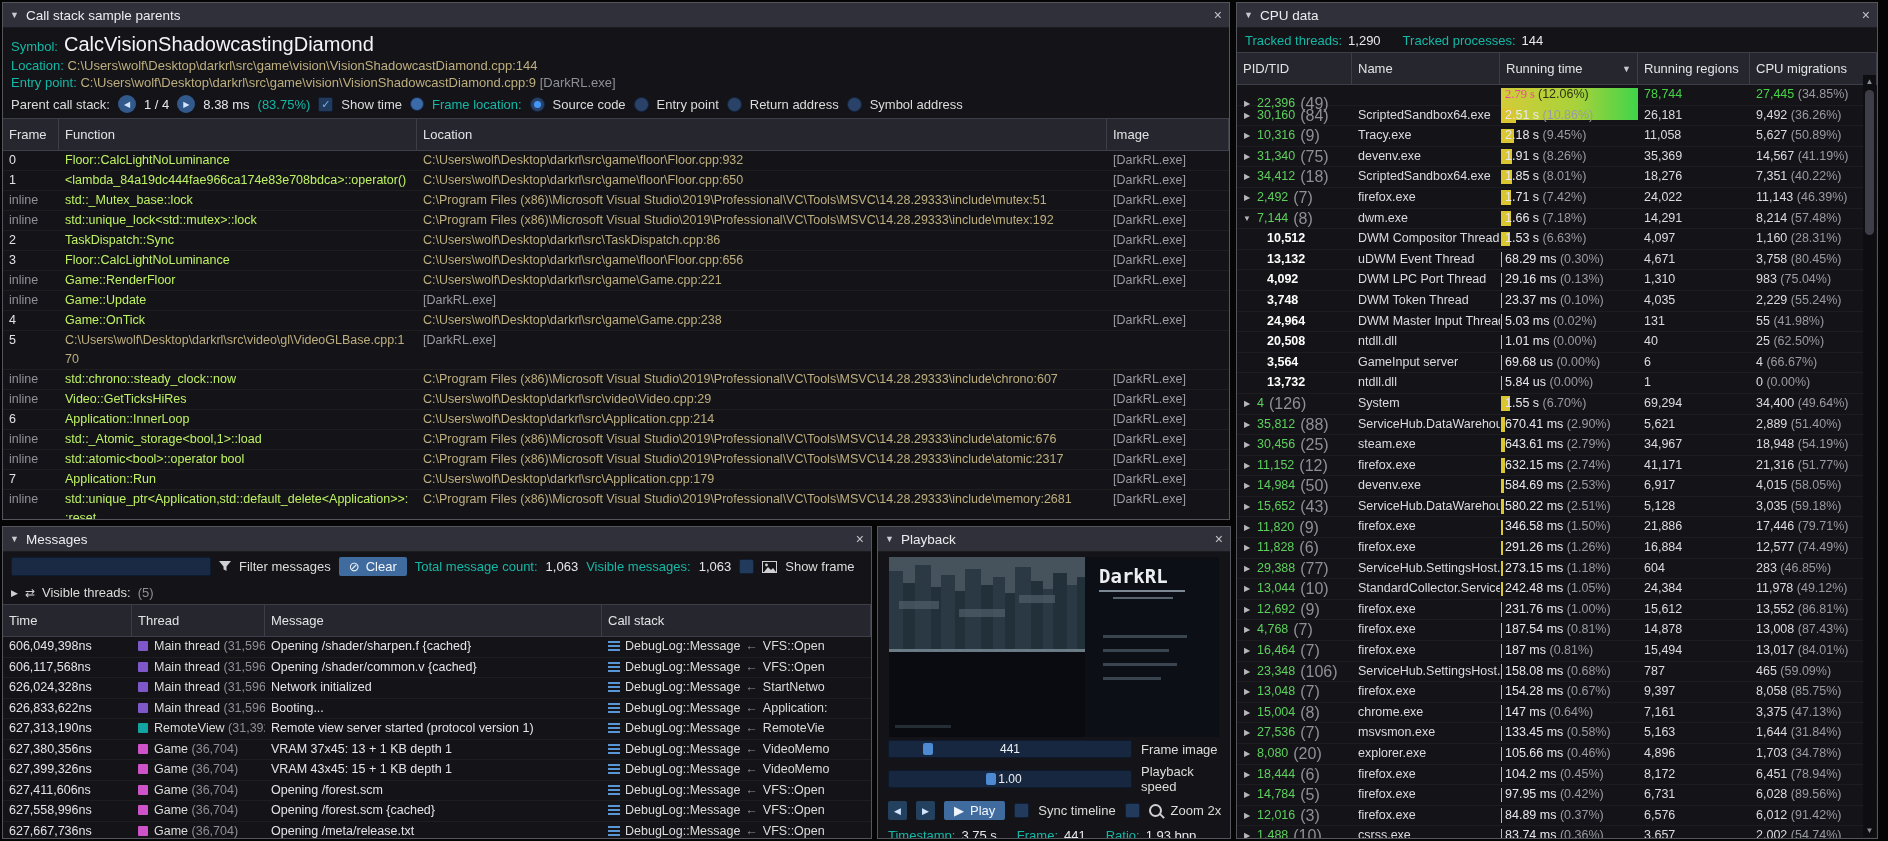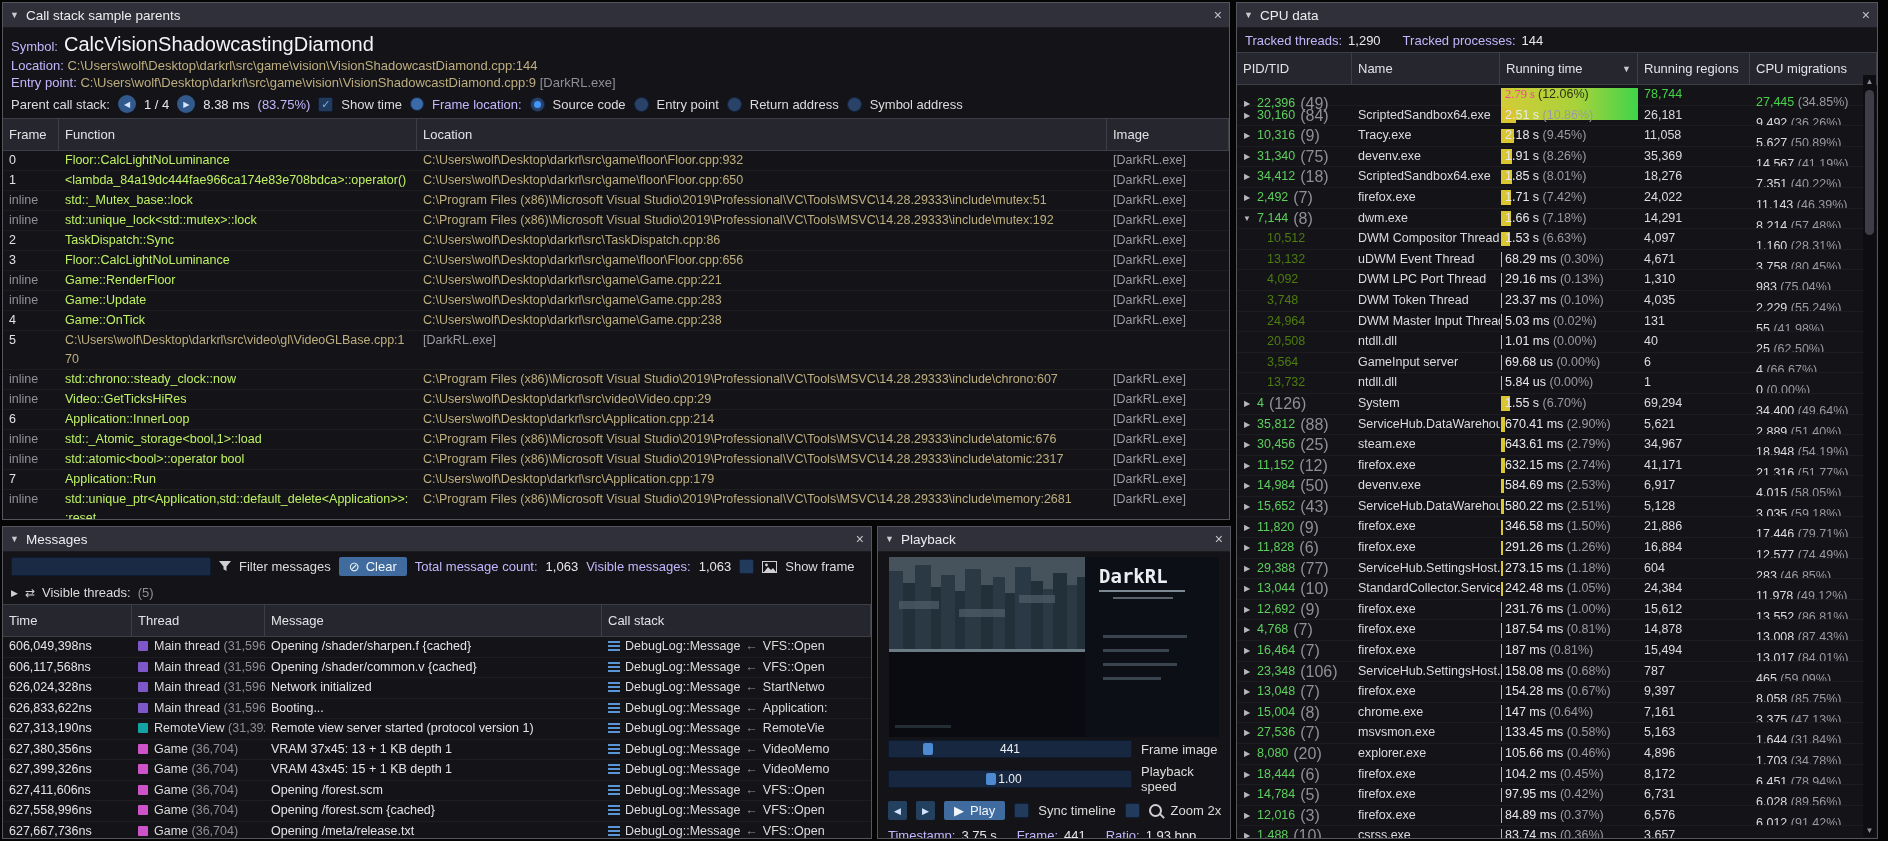--- a/index.html
+++ b/index.html
@@ -6,21 +6,21 @@
   body{
     width:1888px;height:841px;overflow:hidden;position:relative;
     background:#050506;color:#dcdcdc;
     font-family:"Liberation Sans",sans-serif;font-size:13px;
   }
   .panel{position:absolute;background:#141418;border:1px solid #55555e;box-sizing:border-box;overflow:hidden;display:flex;flex-direction:column;}
   .titlebar{height:24px;flex:0 0 24px;background:#30303a;display:flex;align-items:center;gap:7px;padding:0 7px;border-bottom:1px solid #1b1b20;}
   .titlebar .collapse{font-size:9px;color:#c9c9cf;}
   .titlebar .title{color:#ececf0;font-size:13.5px;}
   .titlebar .close{margin-left:auto;color:#c4c4ca;font-size:14px;line-height:14px;cursor:default;}
-  .lbl{color:#c4b5fd;}
+  .lbl{color:#14b8a6;}
   .val{color:#e8e8ec;}
   .dim{color:#8f8f96;}
 
   
   .t-header{display:grid;background:#26262e;border-top:1px solid #3e3e48;border-bottom:1px solid #3e3e48;font-size:13px;flex:0 0 auto;}
   .t-header>span{padding:8px 6px;border-right:1px solid #3e3e48;color:#e2e2e6;white-space:nowrap;overflow:hidden;}
   .t-body{flex:1;overflow:hidden;}
 
   
   #callstack-panel{left:2px;top:2px;width:1228px;height:518px;}
@@ -80,33 +80,33 @@
   .cpu-info .gap{width:10px;}
   .grid-cpu{grid-template-columns:115px 148px 138px 112px 1fr;}
   .th-time{display:flex;align-items:center;}
   .sort-icon{margin-left:auto;font-size:9px;color:#c8c8ce;font-style:normal;}
   .cpu-row{display:grid;grid-template-columns:115px 148px 138px 112px 1fr;height:19.6px;line-height:19.5px;border-bottom:1px solid rgba(255,255,255,.04);font-size:12.5px;}
   .c-pid{display:flex;align-items:center;gap:5px;padding-left:5px;overflow:hidden;white-space:nowrap;}
   .tree-arrow{font-size:8px;color:#b6b6bc;width:10px;flex:0 0 auto;font-style:normal;text-align:center;}
   .pid{color:var(--green,#5ecf5e);}
   .cnt{color:#8f8f96;font-size:16px;}
   .child .c-pid{padding-left:30px;}
-  .child .pid{color:#4d7c0f;}
+  .child .pid{color:#ffffff;font-weight:bold;}
   .c-name{padding:0 6px;overflow:hidden;white-space:nowrap;color:#dcdce0;}
   .c-name.app{color:var(--orange,#ef8f3d);margin-top:37px;}
   .c-time{position:relative;overflow:hidden;white-space:nowrap;padding-left:5px;}
   .c-time .bar{position:absolute;left:1px;top:2.5px;bottom:2.5px;background:var(--bar_yellow,#d9c630);display:block;}
   .c-time .txt,.c-time .pct{position:relative;}
   .c-time .txt{color:#e8e8ec;}
   .pct{color:#9a9aa2;}
   .hl .bar{background:linear-gradient(90deg,#d3cc38 0%,#a8d23a 55%,#3ed44a 100%);}
   .hl .txt{color:#ec4899;font-family:Liberation Serif, serif;}
   .hl .c-time .pct{color:#2c3414;}
   .c-reg{padding:0 6px;overflow:hidden;white-space:nowrap;color:#dcdce0;}
-  .c-mig{padding:8px 6px;overflow:hidden;white-space:nowrap;color:#dcdce0;}
+  .c-mig{padding:0 6px;overflow:hidden;white-space:nowrap;color:#dcdce0;}
   .hl .c-reg,.hl .mval{color:#46d348;}
   .vscroll{position:absolute;top:72px;right:1px;bottom:1px;width:13px;background:#0e0e12;display:flex;flex-direction:column;align-items:center;}
   .vs-arrow{height:13px;line-height:13px;color:#8c8c94;font-size:8px;flex:0 0 auto;}
   .vs-thumb{width:9px;height:145px;background:#3e3e48;border-radius:5px;margin-top:2px;flex:0 0 auto;}
   .vs-spacer{flex:1;}
 </style>
 </head>
 <body>
 
 <div class="panel" id="callstack-panel">
@@ -192,21 +192,20 @@
       </div>
       <div class="cs-row">
         <span class="c-frame inline">inline</span>
         <span class="c-fn">Game::RenderFloor</span>
         <span class="c-loc">C:\Users\wolf\Desktop\darkrl\src\game\Game.cpp:221</span>
         <span class="c-img">[DarkRL.exe]</span>
       </div>
       <div class="cs-row">
         <span class="c-frame inline">inline</span>
         <span class="c-fn">Game::Update</span>
-        <span class="c-loc">C:\Users\wolf\Desktop\darkrl\src\game\Game.cpp:283</span>
         <span class="c-img">[DarkRL.exe]</span>
       </div>
       <div class="cs-row">
         <span class="c-frame">4</span>
         <span class="c-fn">Game::OnTick</span>
         <span class="c-loc">C:\Users\wolf\Desktop\darkrl\src\game\Game.cpp:238</span>
         <span class="c-img">[DarkRL.exe]</span>
       </div>
       <div class="cs-row">
         <span class="c-frame">5</span>

